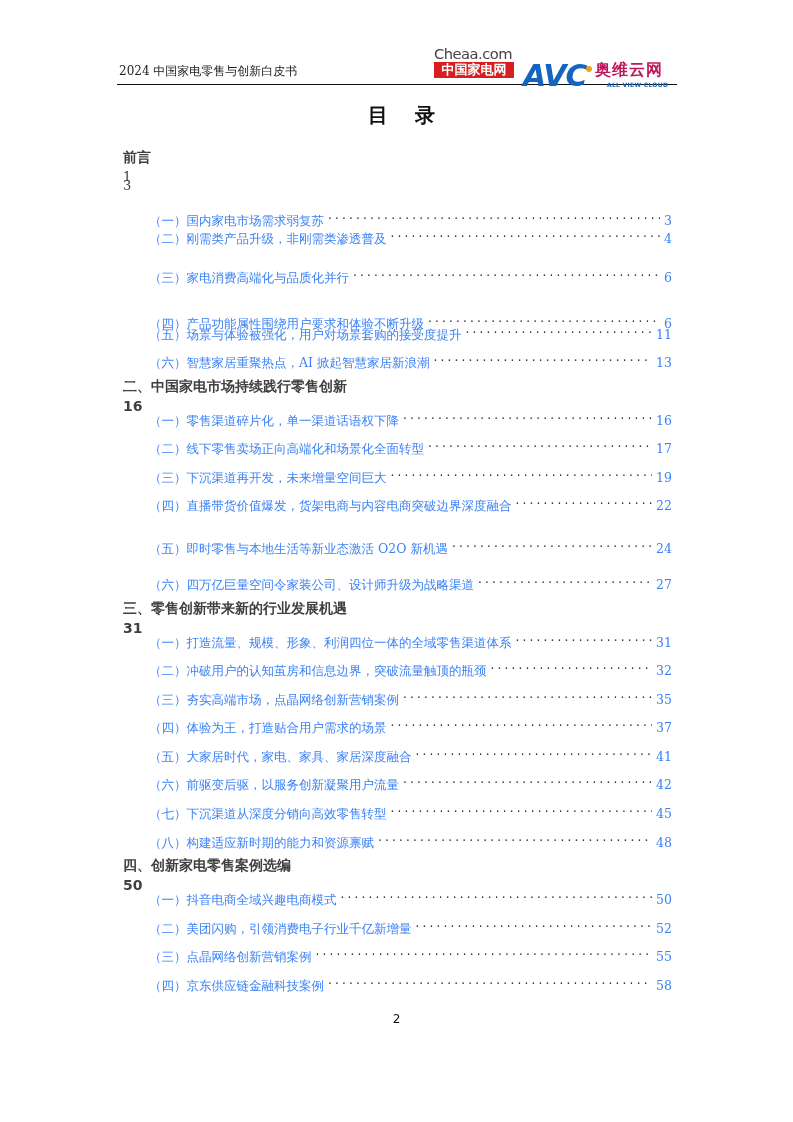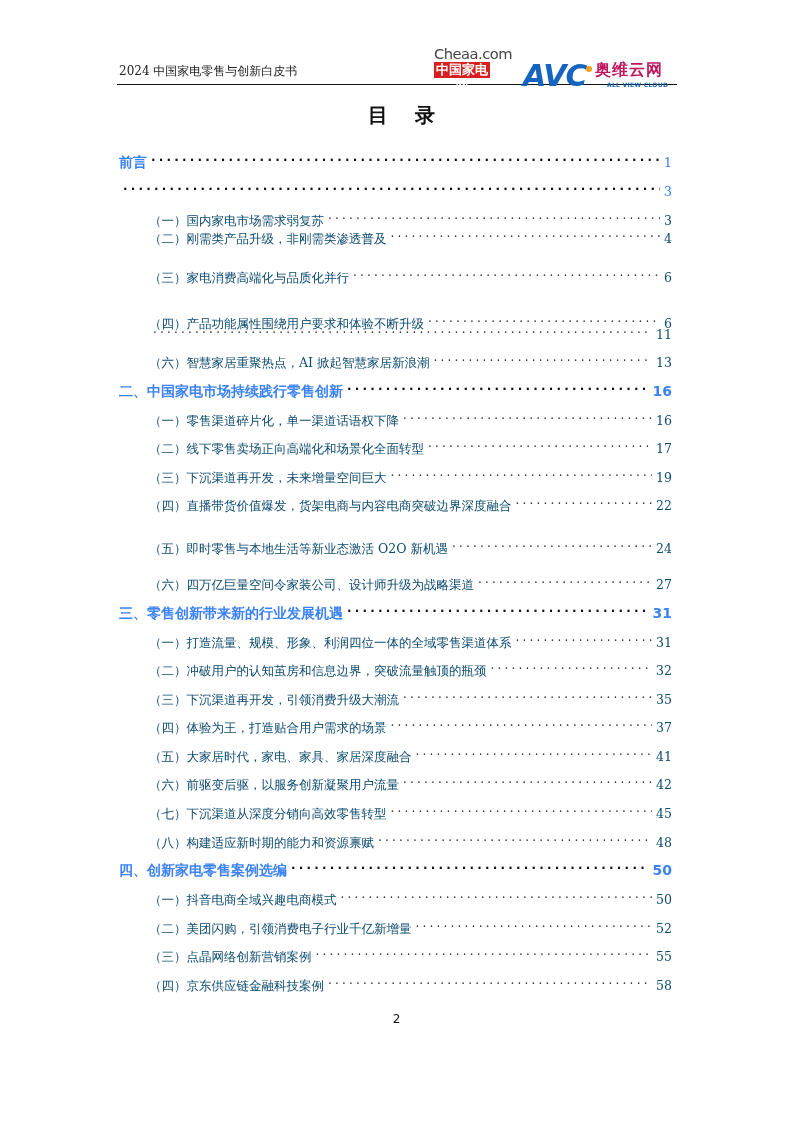--- a/index.html
+++ b/index.html
@@ -48,21 +48,21 @@
       letter-spacing: -0.5px;
       color: #444;
       line-height: 14px;
       transform: scaleX(1.05);
       transform-origin: left;
     }
     .cheaa-red {
       position: absolute;
       left: 0;
       top: 15px;
-      width: 56px;
+      width: 80px;
       height: 16px;
       background: #d81e1e;
       color: #fff;
       font-family: "DejaVu Sans", "Liberation Sans", sans-serif;
       font-weight: bold;
       font-size: 13px;
       line-height: 16px;
       text-align: center;
       letter-spacing: 0px;
     }
@@ -144,26 +144,27 @@
       display: flex;
       align-items: baseline;
       height: 20px;
       line-height: 20px;
       white-space: nowrap;
     }
     .toc-row.level-1 {
       font-family: "DejaVu Sans", "Liberation Sans", sans-serif;
       font-weight: bold;
       font-size: 14px;
+      color: #404040;
+      flex-direction: column;
+    }
+    .toc-row.level-2 {
+      font-family: "DejaVu Serif", "Liberation Serif", serif;
+      font-size: 12.5px;
       color: #3b82f6;
-    }
-    .toc-row.level-2 {
-      font-family: "DejaVu Serif", "Liberation Serif", serif;
-      font-size: 12.5px;
-      color: #0c4a6e;
       padding-left: 30px;
       width: 523px;
     }
     .toc-label {
       flex: 0 0 auto;
     }
     .toc-leader {
       flex: 1 1 auto;
       overflow: hidden;
       margin: 0 4px;
@@ -253,20 +254,21 @@
     <span class="toc-label">（三）家电消费高端化与品质化并行</span>
     <span class="toc-leader"></span>
     <span class="toc-page">6</span>
   </div>
   <div class="toc-row level-2" style="top:308px">
     <span class="toc-label">（四）产品功能属性围绕用户要求和体验不断升级</span>
     <span class="toc-leader"></span>
     <span class="toc-page">6</span>
   </div>
   <div class="toc-row level-2" style="top:319px">
+    <span class="toc-label">（五）场景与体验被强化，用户对场景套购的接受度提升</span>
     <span class="toc-leader"></span>
     <span class="toc-page">11</span>
   </div>
   <div class="toc-row level-2" style="top:347px">
     <span class="toc-label">（六）智慧家居重聚热点，AI 掀起智慧家居新浪潮</span>
     <span class="toc-leader"></span>
     <span class="toc-page">13</span>
   </div>
   <div class="toc-row level-1" style="top:376px">
     <span class="toc-label">二、中国家电市场持续践行零售创新</span>
@@ -312,21 +314,21 @@
     <span class="toc-label">（一）打造流量、规模、形象、利润四位一体的全域零售渠道体系</span>
     <span class="toc-leader"></span>
     <span class="toc-page">31</span>
   </div>
   <div class="toc-row level-2" style="top:655px">
     <span class="toc-label">（二）冲破用户的认知茧房和信息边界，突破流量触顶的瓶颈</span>
     <span class="toc-leader"></span>
     <span class="toc-page">32</span>
   </div>
   <div class="toc-row level-2" style="top:684px">
-    <span class="toc-label">（三）下沉渠道再开发，引领消费升级大潮流</span>
+    <span class="toc-label">（三）夯实高端市场，点晶网络创新营销案例</span>
     <span class="toc-leader"></span>
     <span class="toc-page">35</span>
   </div>
   <div class="toc-row level-2" style="top:712px">
     <span class="toc-label">（四）体验为王，打造贴合用户需求的场景</span>
     <span class="toc-leader"></span>
     <span class="toc-page">37</span>
   </div>
   <div class="toc-row level-2" style="top:741px">
     <span class="toc-label">（五）大家居时代，家电、家具、家居深度融合</span>

